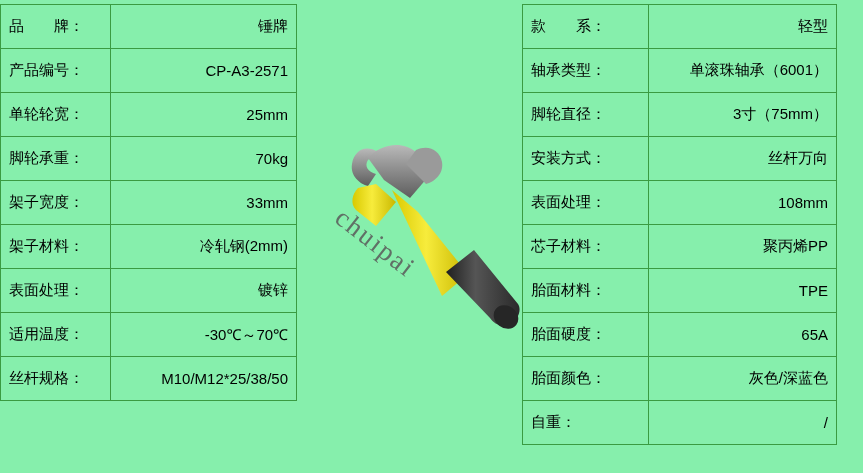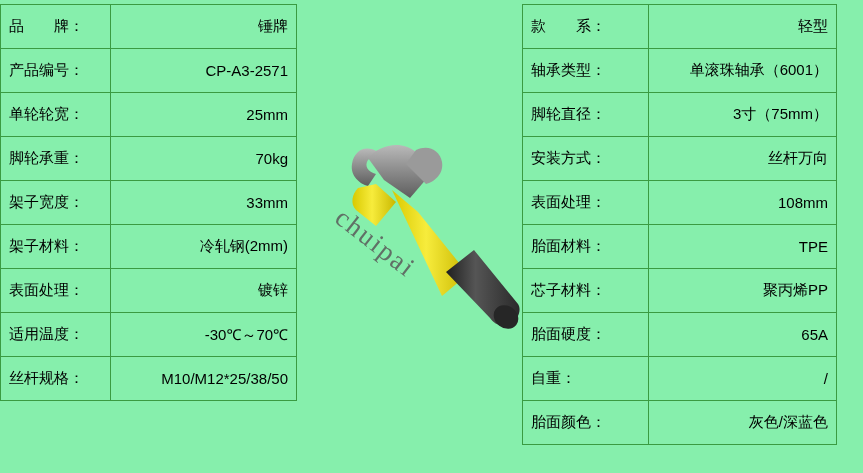--- a/index.html
+++ b/index.html
@@ -193,35 +193,35 @@
       </tr>
       <tr>
         <td class="label">安装方式：</td>
         <td class="value">丝杆万向</td>
       </tr>
       <tr>
         <td class="label">表面处理：</td>
         <td class="value">108mm</td>
       </tr>
       <tr>
+        <td class="label">芯子材料：</td>
+        <td class="value">聚丙烯PP</td>
+      </tr>
+      <tr>
         <td class="label">胎面材料：</td>
         <td class="value">TPE</td>
       </tr>
       <tr>
-        <td class="label">芯子材料：</td>
-        <td class="value">聚丙烯PP</td>
-      </tr>
-      <tr>
         <td class="label">胎面硬度：</td>
         <td class="value">65A</td>
       </tr>
       <tr>
+        <td class="label">胎面颜色：</td>
+        <td class="value">灰色/深蓝色</td>
+      </tr>
+      <tr>
         <td class="label">自重：</td>
         <td class="value">/</td>
       </tr>
-      <tr>
-        <td class="label">胎面颜色：</td>
-        <td class="value">灰色/深蓝色</td>
-      </tr>
     </tbody>
   </table>
 
 </div>
 
 </body></html>

